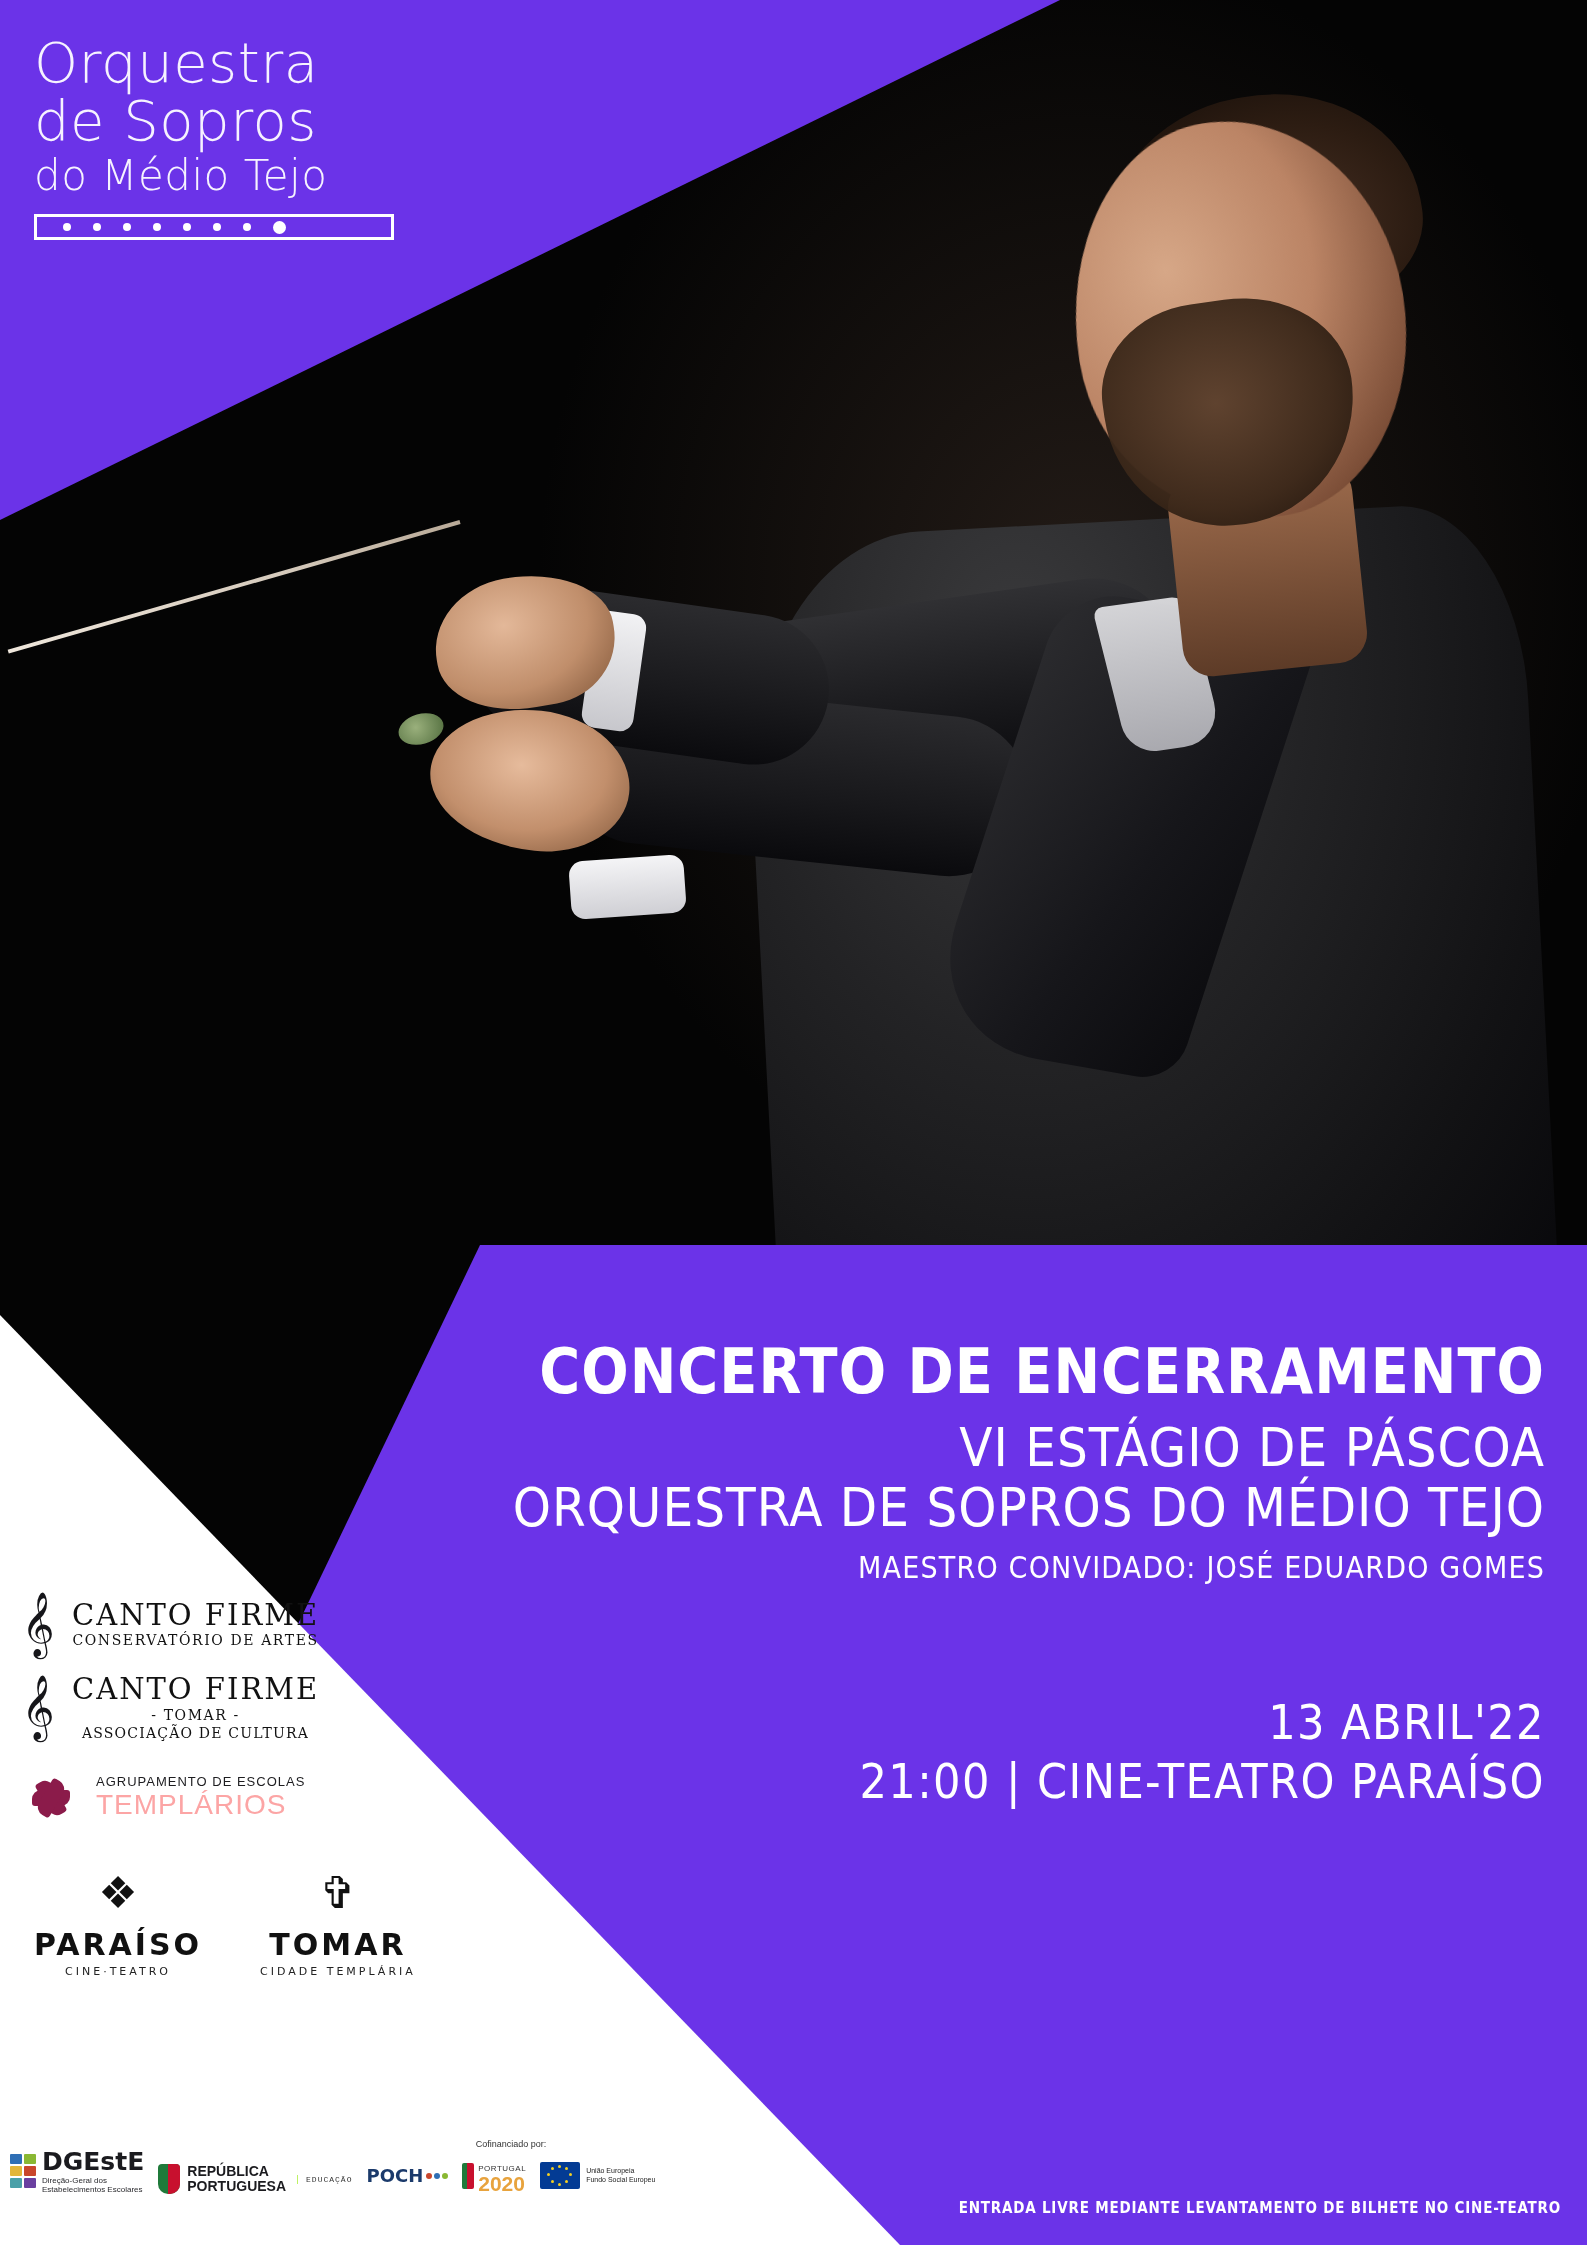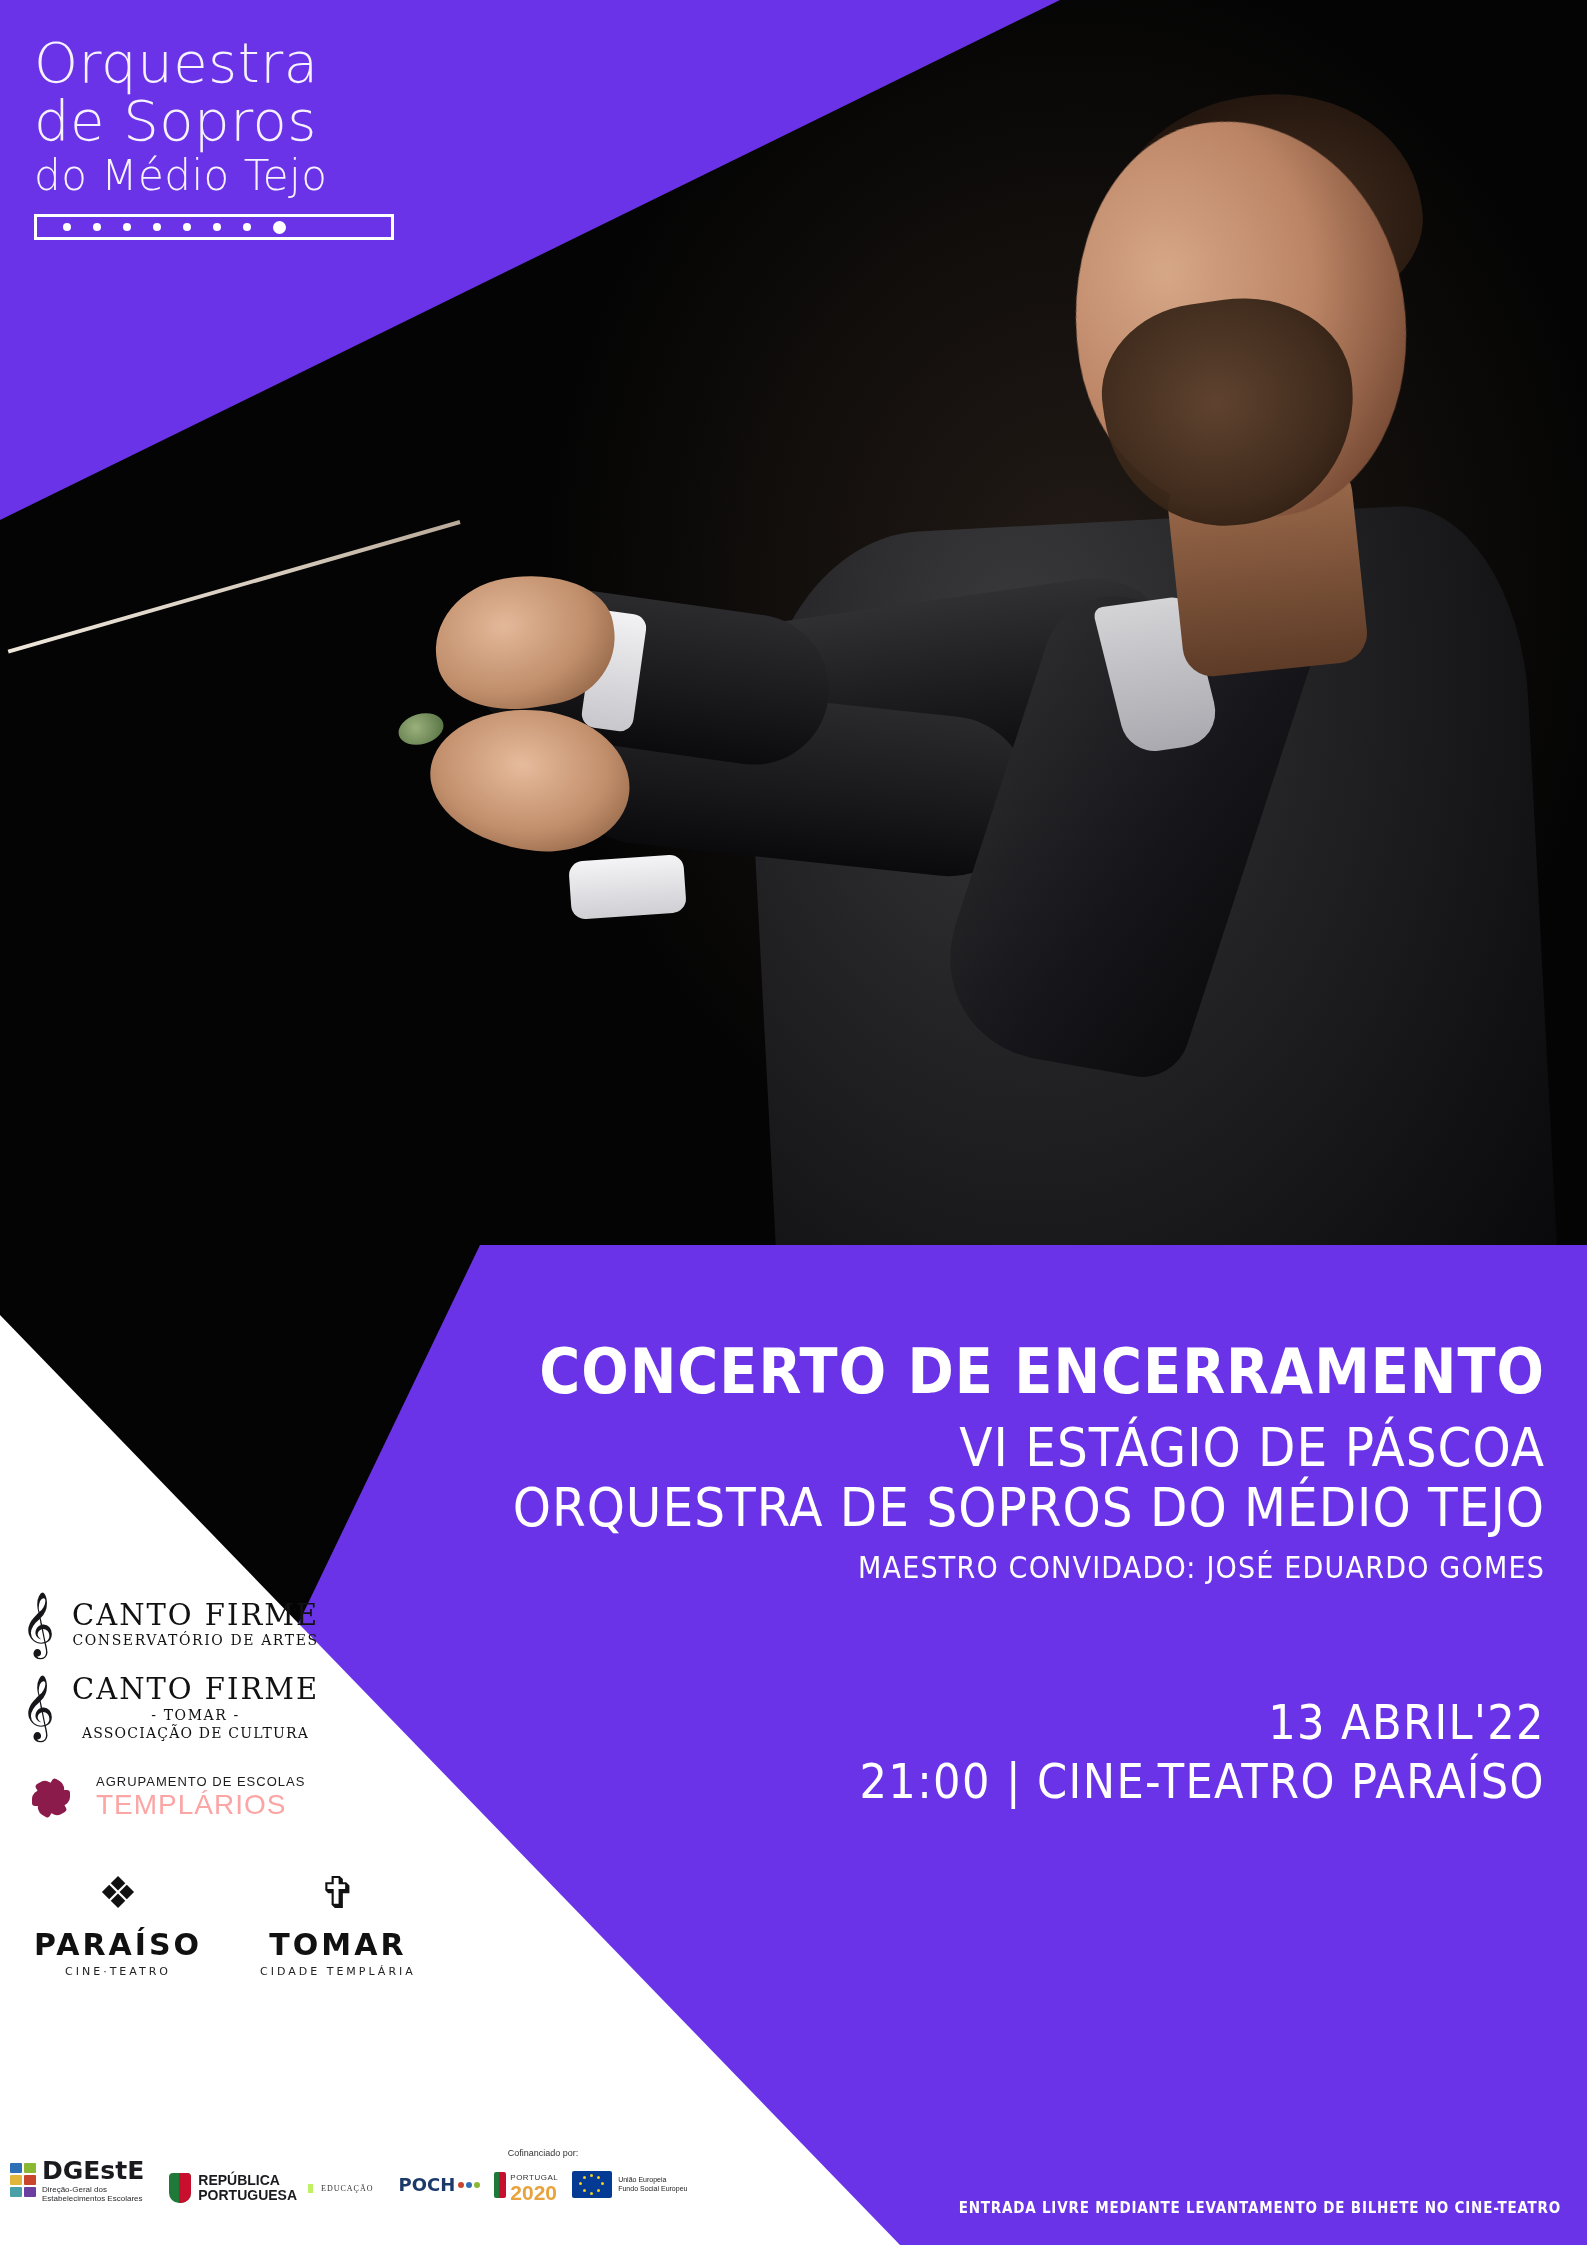--- a/index.html
+++ b/index.html
@@ -406,25 +406,25 @@
     font-size: 11px;
     letter-spacing: 3px;
     color: #222;
     margin-top: 3px;
   }
 
   
   .funding {
     position: absolute;
     left: 10px;
-    bottom: 42px;
+    bottom: 51px;
     width: 760px;
     display: flex;
     align-items: flex-end;
-    gap: 25px;
+    gap: 14px;
   }
   .dgeste { display: flex; align-items: center; gap: 6px; }
   .dg-grid {
     width: 26px; height: 34px;
     display: grid;
     grid-template-columns: 1fr 1fr;
     grid-template-rows: 1fr 1fr 1fr;
     gap: 2px;
   }
   .dg-grid i { display: block; border-radius: 1px; }
@@ -448,24 +448,24 @@
     content: "";
     position: absolute; right: 0; top: 0; bottom: 0; width: 55%;
     background: #c8102e;
   }
   .rep-txt {
     font-family: "Liberation Sans", sans-serif;
     font-size: 14px; font-weight: 700; color: #1b1b1f; line-height: 1.05;
   }
   .rep-edu {
     font-size: 8px; letter-spacing: 1px; color: #333;
-    border-left: 5px solid #bef264;
+    border-left: 1px solid #bef264;
     padding-left: 8px;
     margin-left: 4px;
-    font-family: Liberation Serif, serif;
+    font-family: Liberation Mono, monospace;
   }
   .cofin { text-align: left; }
   .cofin-label {
     font-size: 9px; color: #333; margin-bottom: 8px;
     font-family: "Liberation Sans", sans-serif;
     text-align: center;
   }
   .cofin-logos { display: flex; align-items: center; gap: 14px; }
   .poch {
     font-family: "DejaVu Sans", sans-serif;

